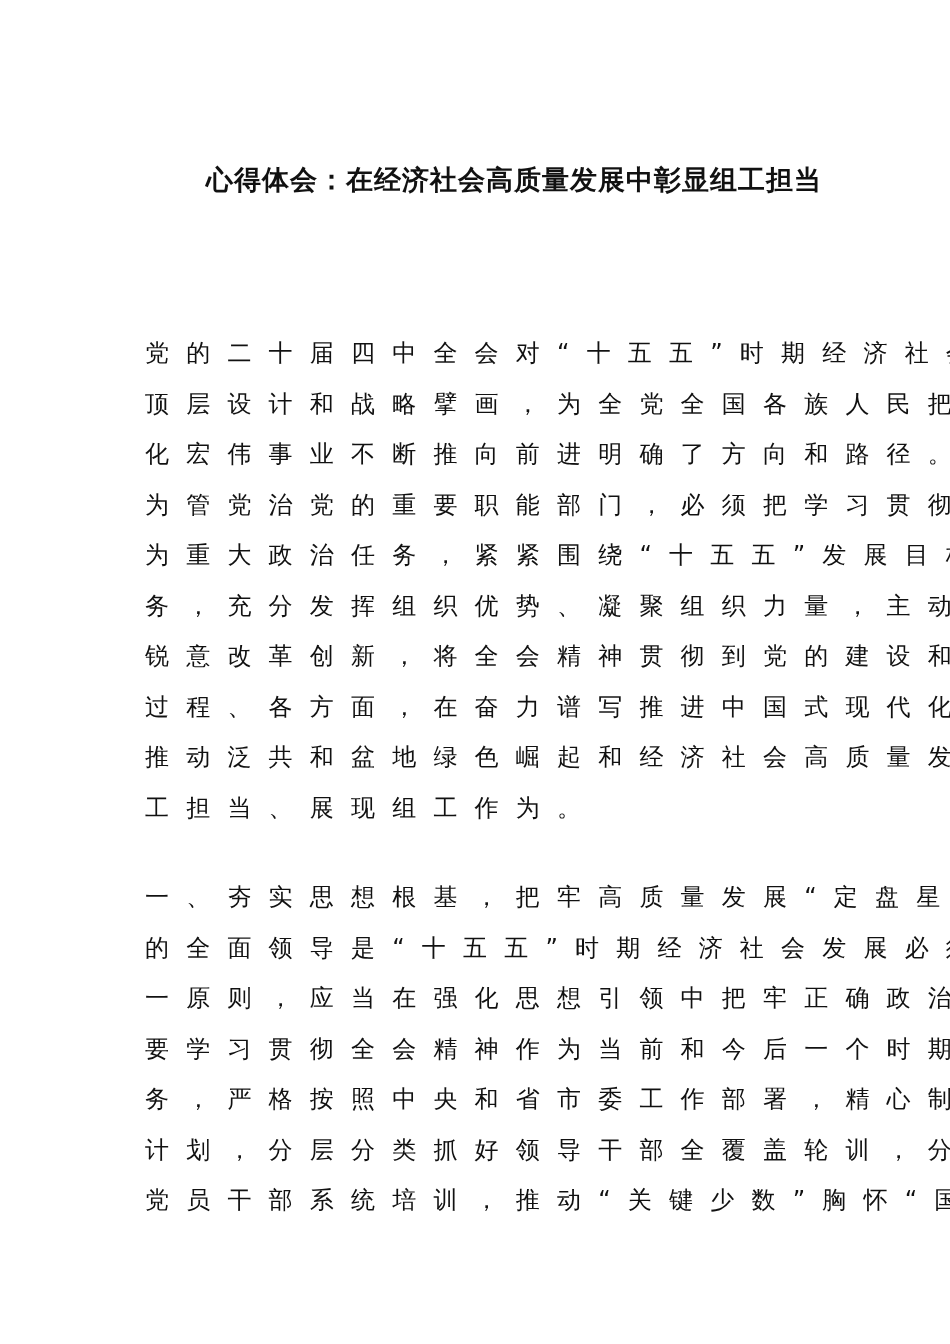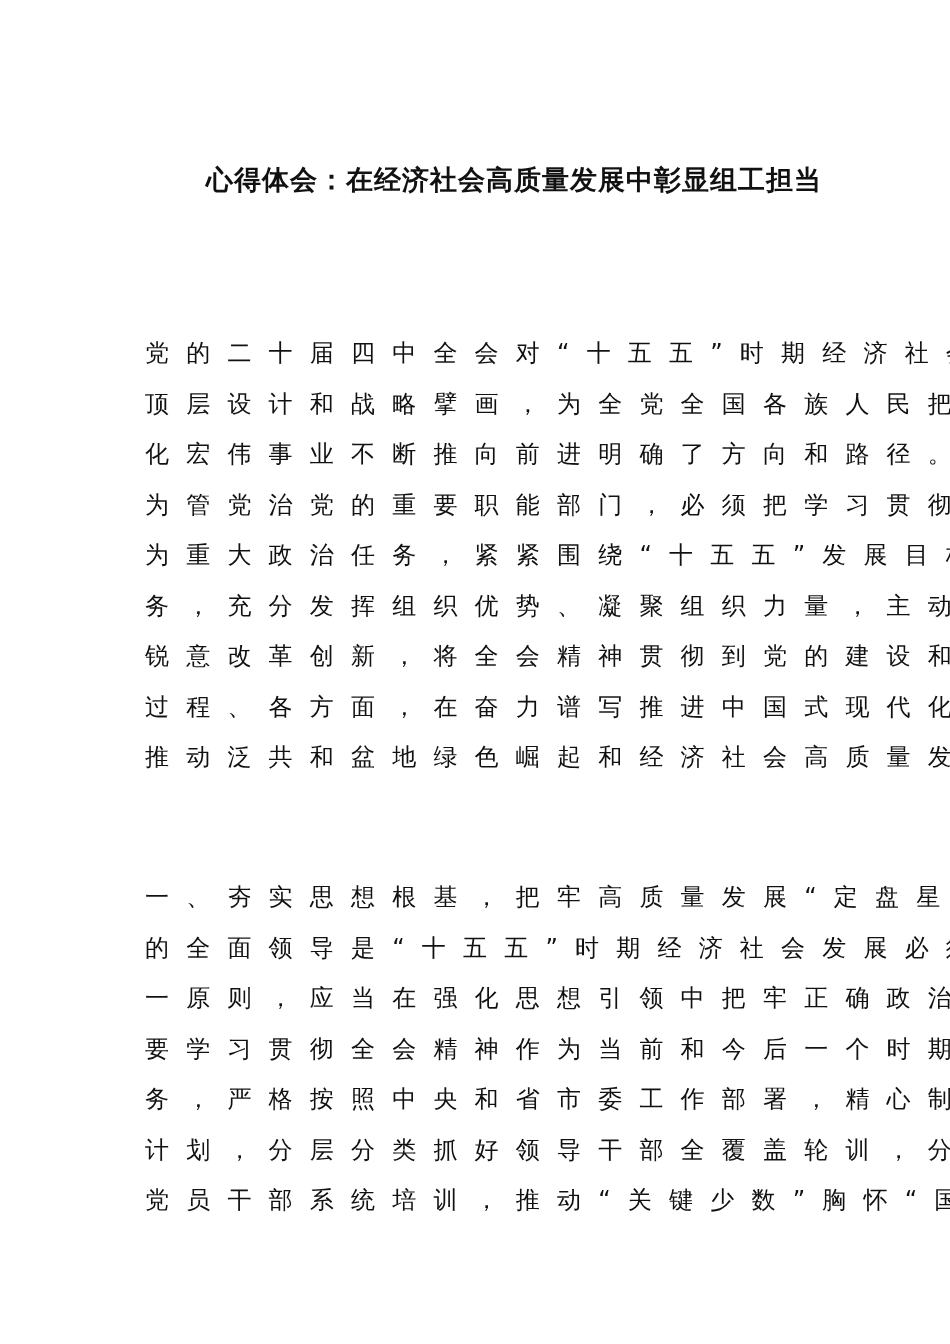--- a/index.html
+++ b/index.html
@@ -22,20 +22,21 @@
   <div class="para" id="p1">
     <div class="line">党的二十届四中全会对“十五五”时期经济社会发展作出</div>
     <div class="line">顶层设计和战略擘画，为全党全国各族人民把中国式现代</div>
     <div class="line">化宏伟事业不断推向前进明确了方向和路径。组织部门作</div>
     <div class="line">为管党治党的重要职能部门，必须把学习贯彻全会精神作</div>
     <div class="line">为重大政治任务，紧紧围绕“十五五”发展目标和战略任</div>
     <div class="line">务，充分发挥组织优势、凝聚组织力量，主动对标对表、</div>
     <div class="line">锐意改革创新，将全会精神贯彻到党的建设和组织工作全</div>
     <div class="line">过程、各方面，在奋力谱写推进中国式现代化篇章、全面</div>
     <div class="line">推动泛共和盆地绿色崛起和经济社会高质量发展中彰显组</div>
+    <div class="line">工担当、展现组工作为。</div>
   </div>
 
   <div class="para" id="p2">
     <div class="line">一、夯实思想根基，把牢高质量发展“定盘星”。坚持党</div>
     <div class="line">的全面领导是“十五五”时期经济社会发展必须遵循的第</div>
     <div class="line">一原则，应当在强化思想引领中把牢正确政治方向。我们</div>
     <div class="line">要学习贯彻全会精神作为当前和今后一个时期首要政治任</div>
     <div class="line">务，严格按照中央和省市委工作部署，精心制定教育培训</div>
     <div class="line">计划，分层分类抓好领导干部全覆盖轮训，分期分批推进</div>
     <div class="line">党员干部系统培训，推动“关键少数”胸怀“国之大者”</div>

